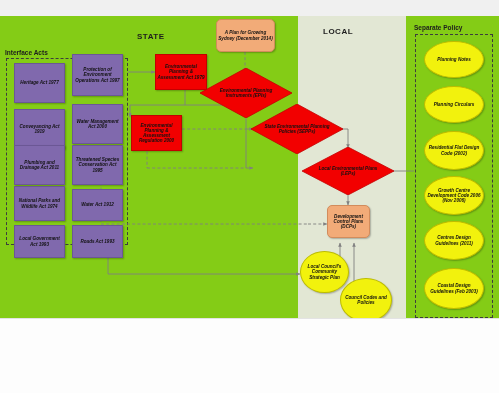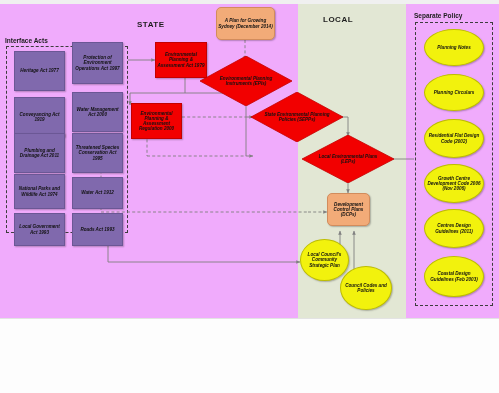--- a/index.html
+++ b/index.html
@@ -11,22 +11,22 @@
   #page {
     position: relative;
     width: 499px;
     height: 393px;
     overflow: hidden;
     background: #f0f0f0;
   }
   
   #diagram-area {
     position: absolute;
-    left: 0; top: 4px; width: 499px; height: 318px;
-    background: #f0abfc;
+    left: 0; top: 16px; width: 499px; height: 318px;
+    background: #84cc16;
   }
   #local-band {
     position: absolute;
     left: 298px; top: 0; width: 108px; height: 318px;
     background: #e2e7d4;
   }
   #legend-area {
     position: absolute;
     left: 0; top: 318px; width: 499px; height: 75px;
     background: #fdfdfd;

